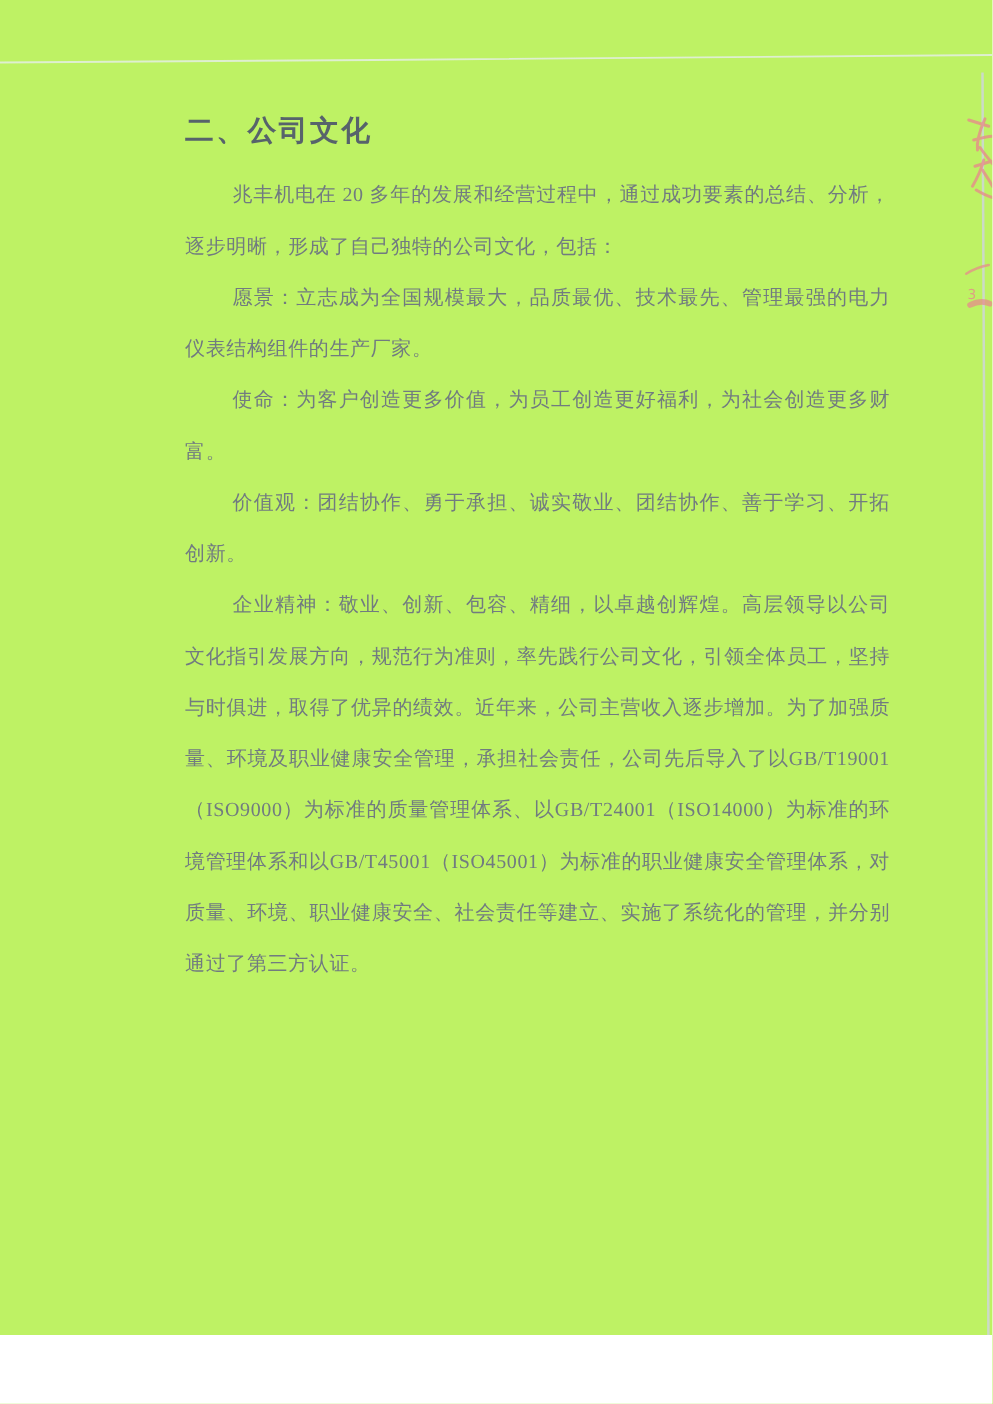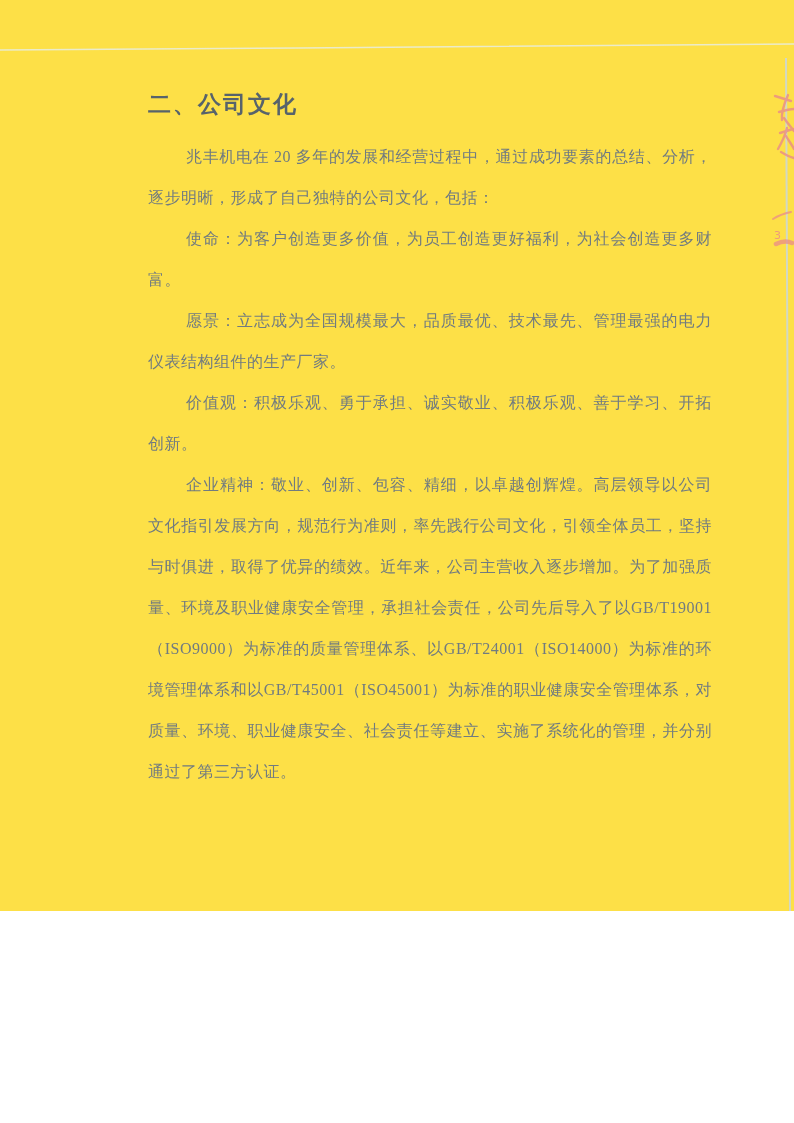--- a/index.html
+++ b/index.html
@@ -3,22 +3,22 @@
 <meta charset="utf-8">
 <style>
   html, body {
     margin: 0;
     padding: 0;
     background: #ffffff;
   }
   .page {
     position: relative;
     width: 794px;
-    height: 911px;
-    background: #fde047;
+    height: 1068px;
+    background: #bef264;
     overflow: hidden;
     font-family: "Liberation Serif", "DejaVu Serif", serif;
   }
   .content {
     position: absolute;
     left: 148px;
     top: 90px;
     width: 564px;
   }
   .heading {
@@ -52,23 +52,23 @@
   }
 </style>
 </head>
 <body>
 
 <div class="page">
 
   <div class="content">
     <h1 class="heading">二、公司文化</h1>
     <p class="para">兆丰机电在 20 多年的发展和经营过程中，通过成功要素的总结、分析，逐步明晰，形成了自己独特的公司文化，包括：</p>
+    <p class="para">愿景：立志成为全国规模最大，品质最优、技术最先、管理最强的电力仪表结构组件的生产厂家。</p>
     <p class="para">使命：为客户创造更多价值，为员工创造更好福利，为社会创造更多财富。</p>
-    <p class="para">愿景：立志成为全国规模最大，品质最优、技术最先、管理最强的电力仪表结构组件的生产厂家。</p>
-    <p class="para">价值观：积极乐观、勇于承担、诚实敬业、积极乐观、善于学习、开拓创新。</p>
+    <p class="para">价值观：团结协作、勇于承担、诚实敬业、团结协作、善于学习、开拓创新。</p>
     <p class="para">企业精神：敬业、创新、包容、精细，以卓越创辉煌。高层领导以公司文化指引发展方向，规范行为准则，率先践行公司文化，引领全体员工，坚持与时俱进，取得了优异的绩效。近年来，公司主营收入逐步增加。为了加强质量、环境及职业健康安全管理，承担社会责任，公司先后导入了以GB/T19001（ISO9000）为标准的质量管理体系、以GB/T24001（ISO14000）为标准的环境管理体系和以GB/T45001（ISO45001）为标准的职业健康安全管理体系，对质量、环境、职业健康安全、社会责任等建立、实施了系统化的管理，并分别通过了第三方认证。</p>
   </div>
 
   <svg class="overlay" viewBox="0 0 794 1123" xmlns="http://www.w3.org/2000/svg">
 
     <path d="M0,50 L300,48 L794,44" fill="none" stroke-width="1.5" opacity="0.8" stroke="#e6edeb"></path>
 
     <path d="M786,58 L791,1123" fill="none" stroke-width="2" opacity="0.9" stroke="#ccd7d3"></path>
 
     <g fill="none" stroke-width="2.4" stroke-linecap="round" opacity="0.75" stroke="#e8868d">

